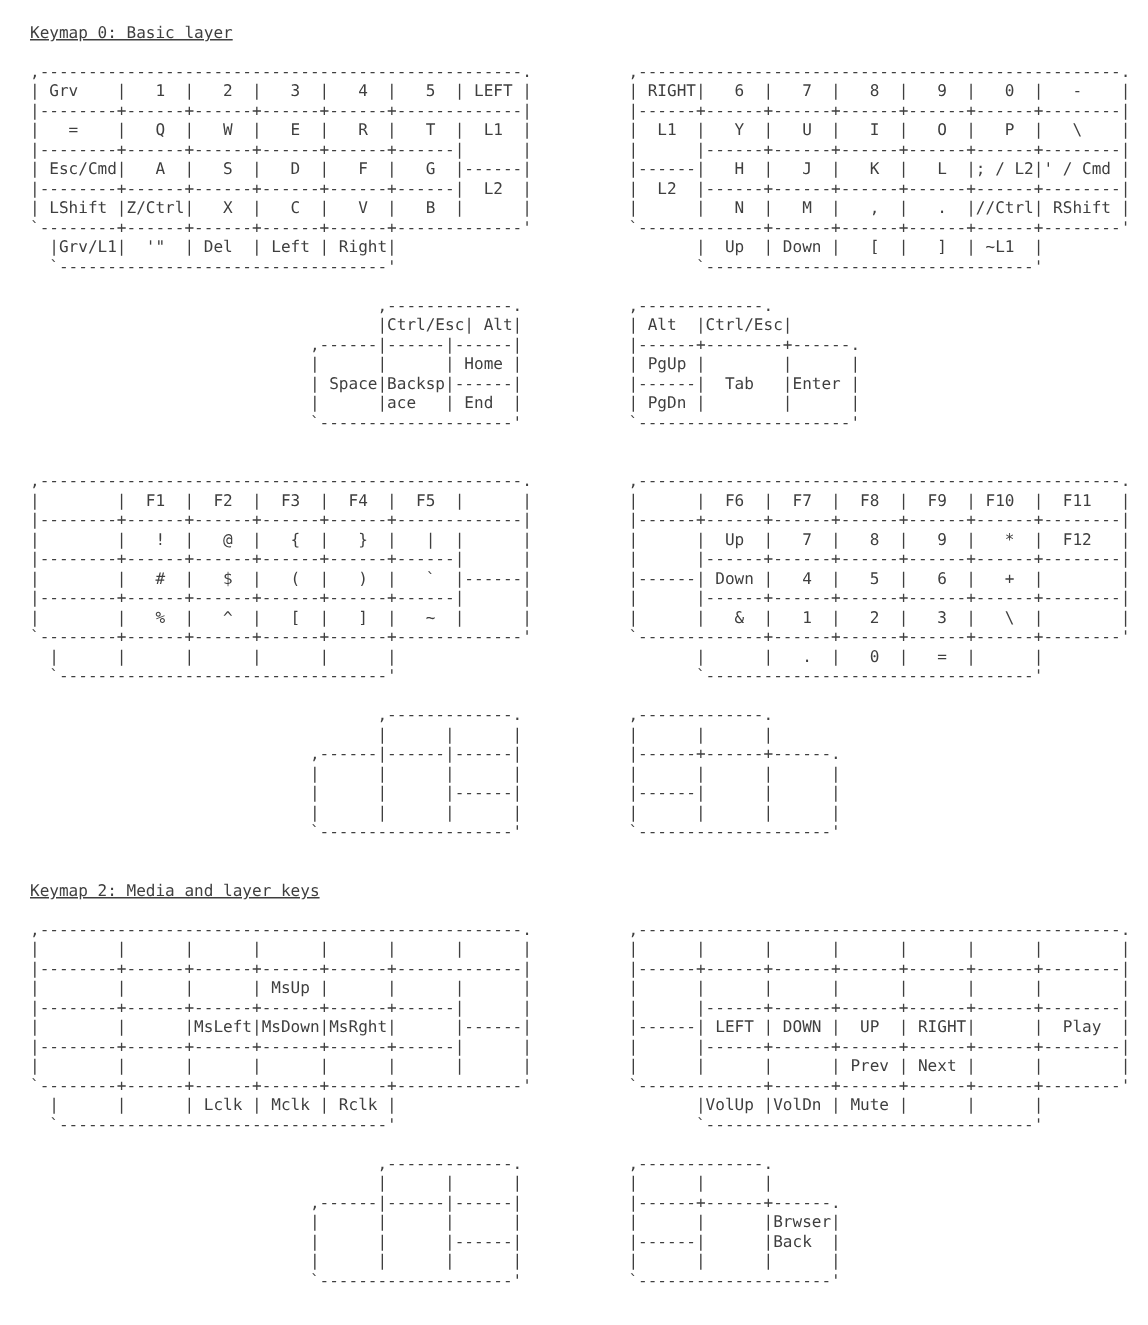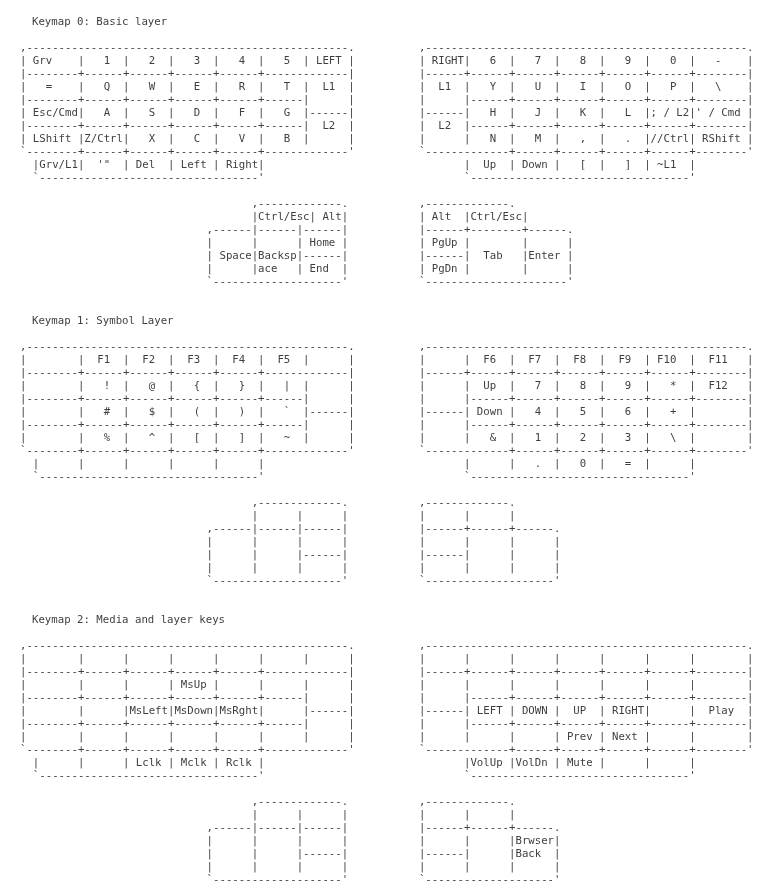--- a/index.html
+++ b/index.html
@@ -17,23 +17,24 @@
     font-family: "DejaVu Sans Mono", "Liberation Mono", monospace;
     font-size: 10.7px;
     line-height: 13px;
     color: #3f3f3f;
   }
   .keymap-section { margin: 0; }
   .keymap-title {
     font-family: "DejaVu Sans Mono", "Liberation Mono", monospace;
     font-size: 10.7px;
     line-height: 13px;
-    margin: 0 0 13px 12px;
+    margin: 0 0 13px 0;
     white-space: pre;
     color: #3f3f3f;
+    text-decoration: underline;
   }
   pre.keymap-art {
     margin: 0 0 26px 0;
     font-family: "DejaVu Sans Mono", "Liberation Mono", monospace;
     font-size: 10.7px;
     line-height: 13px;
     white-space: pre;
     color: #3f3f3f;
   }
 </style>
@@ -59,21 +60,20 @@
                                     ,-------------.           ,-------------.
                                     |Ctrl/Esc| Alt|           | Alt  |Ctrl/Esc|
                              ,------|------|------|           |------+--------+------.
                              |      |      | Home |           | PgUp |        |      |
                              | Space|Backsp|------|           |------|  Tab   |Enter |
                              |      |ace   | End  |           | PgDn |        |      |
                              `--------------------'           `----------------------'</pre>
   </section>
 
   <section class="keymap-section">
-    <div class="keymap-title">Keymap 1: Symbol Layer</div>
     <pre class="keymap-art">,--------------------------------------------------.          ,--------------------------------------------------.
 |        |  F1  |  F2  |  F3  |  F4  |  F5  |      |          |      |  F6  |  F7  |  F8  |  F9  | F10  |  F11   |
 |--------+------+------+------+------+-------------|          |------+------+------+------+------+------+--------|
 |        |   !  |   @  |   {  |   }  |   |  |      |          |      |  Up  |   7  |   8  |   9  |   *  |  F12   |
 |--------+------+------+------+------+------|      |          |      |------+------+------+------+------+--------|
 |        |   #  |   $  |   (  |   )  |   `  |------|          |------| Down |   4  |   5  |   6  |   +  |        |
 |--------+------+------+------+------+------|      |          |      |------+------+------+------+------+--------|
 |        |   %  |   ^  |   [  |   ]  |   ~  |      |          |      |   &amp;  |   1  |   2  |   3  |   \  |        |
 `--------+------+------+------+------+-------------'          `-------------+------+------+------+------+--------'
   |      |      |      |      |      |                               |      |   .  |   0  |   =  |      |

